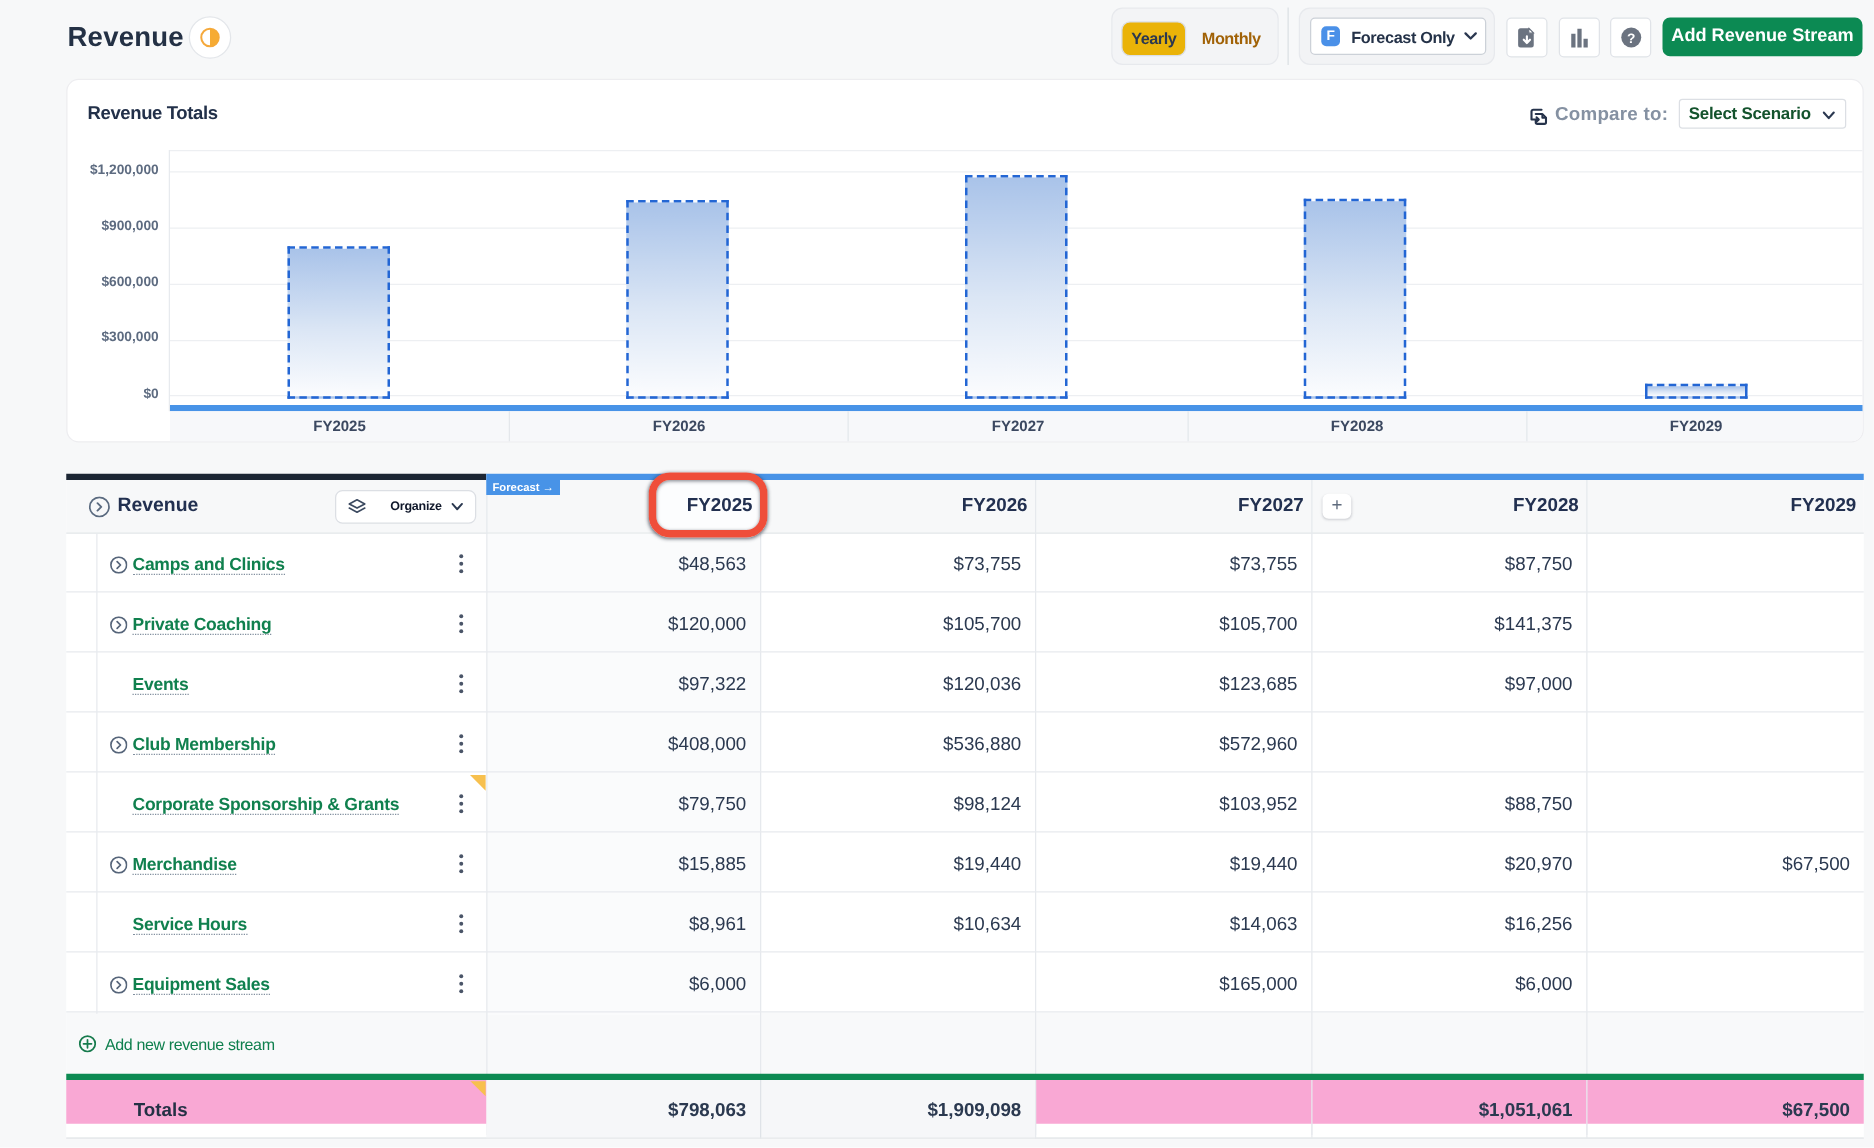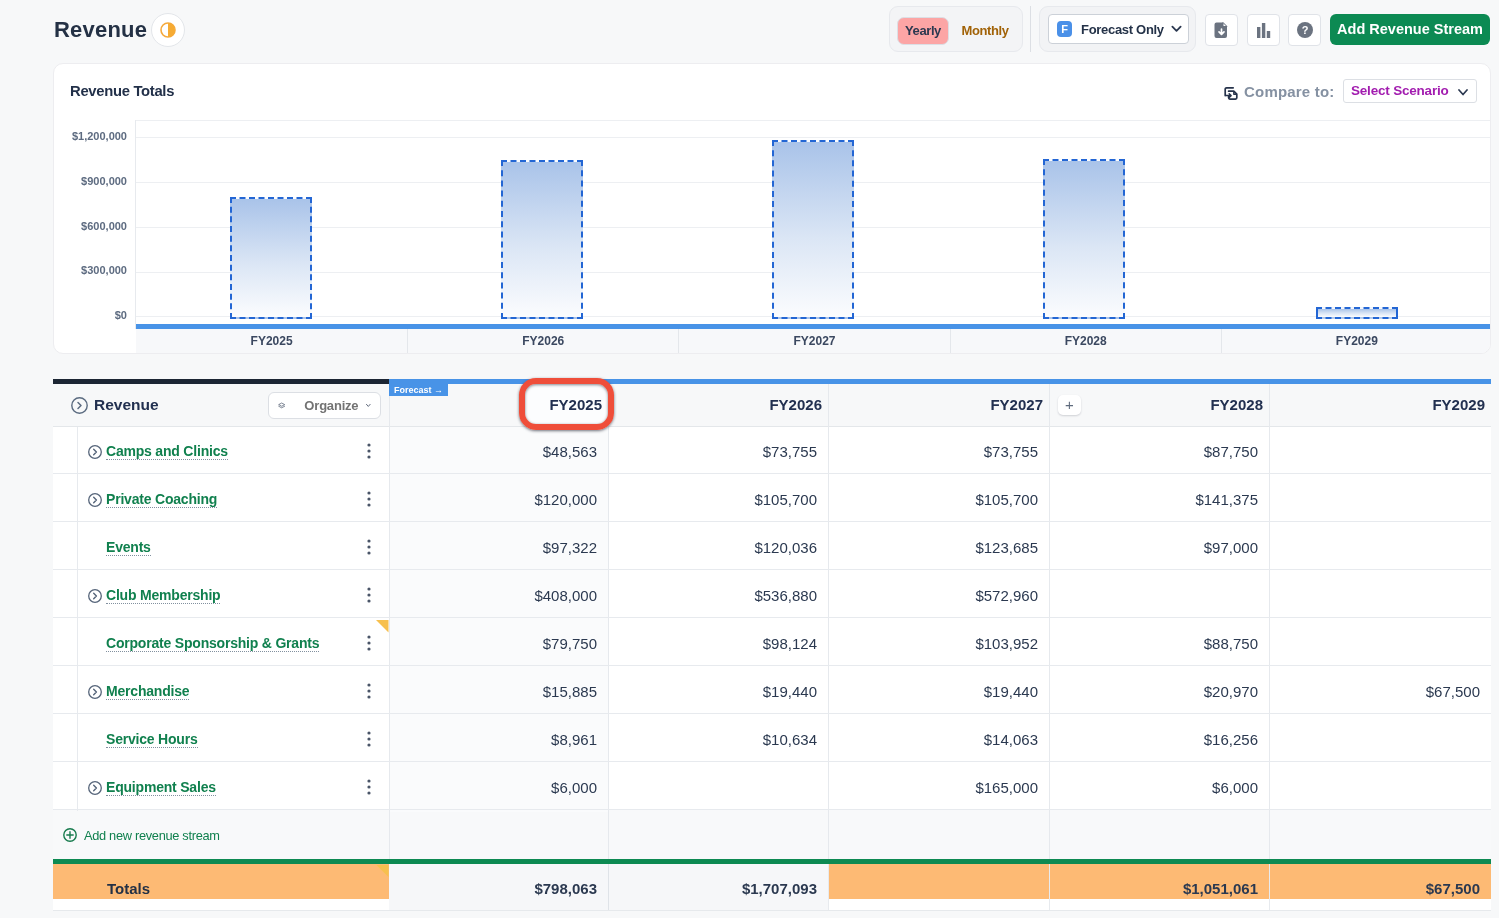--- a/index.html
+++ b/index.html
@@ -10,77 +10,77 @@
   position:relative;
   overflow:hidden;
   color:#243145;
 }
 .abs { position:absolute; }
 
 
 .pg-title { left:54px; top:17px; font-size:22px; font-weight:bold; color:#243145; letter-spacing:.2px; }
 .badge-circ { left:151px; top:13px; width:34px; height:34px; border-radius:50%; background:#fff; border:1px solid #e3e6ea; }
 .seg { left:889px; top:6px; width:134px; height:46px; border-radius:9px; background:#f3f4f6; border:1px solid #e7e9ed; }
-.seg-chip { left:7px; top:10px; width:52px; height:28px; background:#fca5a5; border:1px solid #dcdfe5; border-radius:7px;
+.seg-chip { left:7px; top:10px; width:52px; height:28px; background:#eab308; border:1px solid #dcdfe5; border-radius:7px;
   font-size:13px; letter-spacing:-0.4px; font-weight:bold; color:#2b3850; text-align:center; line-height:26px; }
 .seg-lbl { left:59px; top:10px; width:72px; height:28px; font-size:13px; letter-spacing:-0.4px; font-weight:bold; color:#a16207; text-align:center; line-height:28px; }
 .vdiv { left:1030px; top:6px; width:1px; height:46px; background:#dcdfe4; }
 .fc-wrap { left:1039px; top:6px; width:157px; height:46px; border-radius:9px; background:#f2f3f5; border:1px solid #e7e9ed; }
 .fc-inner { left:8px; top:7px; width:141px; height:30px; background:#fff; border:1px solid #ccd1d8; border-radius:4px;
   display:flex; align-items:center; padding:0 8px; white-space:nowrap; }
 .fbadge { width:15px; height:16px; background:#4a90e8; border-radius:4px; color:#fff; font-size:11px; font-weight:bold;
   text-align:center; line-height:16px; flex:0 0 auto; }
 .fc-txt { font-size:13px; font-weight:bold; color:#243248; margin-left:9px; letter-spacing:-0.3px; }
 .icon-btn { width:33px; height:32px; background:#fff; border:1px solid #e0e3e8; border-radius:4px; top:14px;
   display:flex; align-items:center; justify-content:center; }
 .green-btn { left:1330px; top:14px; width:160px; height:31px; background:#0c8a53; border-radius:6px;
   color:#fff; font-size:14.5px; font-weight:bold; text-align:center; line-height:31px; }
 
 
 .card { left:53px; top:63px; width:1438px; height:291px; background:#fff; border-radius:10px;
   border:1px solid #ededf0; overflow:hidden; }
 .card-title { left:16px; top:19px; font-size:14.8px; font-weight:bold; color:#223049; letter-spacing:-0.3px; }
 .cmp-lbl { left:1190px; top:19px; font-size:15px; font-weight:bold; color:#8591a2; letter-spacing:0.2px; }
 .sel-box { left:1289px; top:15px; width:134px; height:24px; background:#fff; border:1px solid #dcdfe4; border-radius:3px;
-  font-size:13.5px; font-weight:bold; color:#a21caf; line-height:22px; padding-left:7px; letter-spacing:-0.2px; }
+  font-size:13.5px; font-weight:bold; color:#14532d; line-height:22px; padding-left:7px; letter-spacing:-0.2px; }
 .gline { left:82px; width:1356px; height:1px; background:#edeff2; }
 .ylab { left:0; width:73px; text-align:right; font-size:11px; font-weight:bold; color:#5d6b80; }
 .axis { left:82px; top:260px; width:1356px; height:5px; background:#4893e7; }
 .bar { width:82px; border:2px dashed #2366d4; background:linear-gradient(#a9c3e9, #dbe6f5 55%, #fbfcfe); }
 .cfoot { left:82px; top:265px; width:1356px; height:26px; background:#f7f8fa; display:flex; }
 .cfoot div { width:271.2px; text-align:center; font-size:12px; font-weight:bold; color:#3b4860; padding-top:4.5px; }
 .cfoot div + div { border-left:1px solid #e4e7eb; }
 
 
 .tbl { left:53px; top:379px; width:1438px; height:532px; background:#fff; border-bottom:1px solid #e7e9ec; }
 .bar-dark { left:0; top:0; width:336px; height:5px; background:#1c2634; }
 .bar-blue { left:336px; top:0; width:1102px; height:5px; background:#4893e7; }
 .fc-tag { left:336px; top:5px; height:12px; background:#4893e7; color:#fff; font-size:9px; font-weight:bold;
   line-height:12px; padding:0 5px; }
 .thead { left:0; top:5px; width:1438px; height:43px; background:#f7f8f9; border-bottom:1px solid #e4e7ea; }
 .hcell { top:5px; height:42px; line-height:42px; font-size:15px; font-weight:bold; color:#223050; text-align:right; padding-right:6px; }
 .h-rev { left:41px; top:5px; height:42px; line-height:42px; font-size:15.5px; font-weight:bold; color:#223050; }
 .org-btn { left:215px; top:13px; width:113px; height:27px; background:#fff; border:1px solid #dcdfe4; border-radius:6px;
   display:flex; align-items:center; padding:0 9px; }
-.org-txt { font-size:13px; font-weight:bold; color:#737373; margin-left:19px; letter-spacing:-0.2px; }
+.org-txt { font-size:10px; font-weight:bold; color:#0f172a; margin-left:19px; letter-spacing:-0.2px; }
 .plus-btn { left:1005px; top:16px; width:23px; height:20px; background:#fff; border-radius:5px;
   box-shadow:0 1px 2px rgba(20,30,50,.18); color:#5f6b7d; font-size:15px; text-align:center; line-height:19px; }
 .red-ring { left:466px; top:-1px; width:95px; height:52px; border:6.5px solid #ef4e3a; border-radius:17px;
   box-shadow:0 1px 3px rgba(35,40,55,.65), inset 0 1px 3px rgba(35,40,55,.55); }
 .row { left:0; width:1438px; height:48px; border-bottom:1px solid #e7eaee; }
 .gutline { left:24px; top:48px; width:1px; height:384px; background:#e7eaee; }
 .colline { top:5px; width:1px; height:524px; background:#e6e9ed; }
 .col-tint { left:337px; top:48px; width:219px; height:385px; background:#fafbfc; }
 .sname { top:0; height:47px; line-height:51px; font-size:14px; font-weight:bold; color:#10804e; left:53px; letter-spacing:-0.2px; }
 .sname span { border-bottom:1px dotted #82909f; padding-bottom:0px; }
 .val { top:0; height:47px; line-height:51px; font-size:15px; color:#2b3950; text-align:right; padding-right:11px; }
 .addrow { left:0; width:1438px; height:49px; }
 .add-txt { left:31px; top:0; height:49px; line-height:52px; font-size:12.8px; color:#10804e; letter-spacing:-0.3px; }
 .gbar { left:0; top:480px; width:1438px; height:5px; background:#0d8a52; }
-.trow { left:0; top:485px; width:1438px; height:35px; background:#fdba74; }
+.trow { left:0; top:485px; width:1438px; height:35px; background:#f9a8d4; }
 .tri { width:12.5px; height:12.5px; background:#f7c04e; clip-path:polygon(0 0, 100% 0, 100% 100%); }
 </style>
 </head>
 <body>
 
 <div class="abs pg-title">Revenue</div>
 <div class="abs badge-circ">
   <svg width="32" height="32" viewBox="0 0 32 32" style="position:absolute;left:0;top:0">
     <circle cx="16" cy="16" r="7" fill="none" stroke="#f5a93c" stroke-width="1.6"></circle>
     <path d="M16 9 A7 7 0 0 1 16 23 Z" fill="#f6ab33"></path>
@@ -335,21 +335,21 @@
   <div class="abs gbar"></div>
   <div class="abs trow">
     <div class="abs" style="left:336px;top:0;width:219px;height:47px;background:#f6f7f9"></div>
     <div class="abs" style="left:555px;top:0;width:220px;height:47px;background:#f6f7f9"></div>
     <div class="abs" style="left:555px;top:0;width:1px;height:47px;background:#dfe3e8"></div>
     <div class="abs" style="left:775px;top:0;width:1px;height:47px;background:#e7eaee"></div>
     <div class="abs" style="left:996px;top:0;width:1px;height:47px;background:#e7eaee"></div>
     <div class="abs" style="left:1216px;top:0;width:1px;height:47px;background:#e7eaee"></div>
     <div class="abs" style="left:54px;height:44px;line-height:49px;font-size:15px;font-weight:bold;color:#243145">Totals</div>
     <div class="abs val" style="left:336px;width:219px;height:44px;line-height:49px;font-weight:bold">$798,063</div>
-    <div class="abs val" style="left:555px;width:220px;height:44px;line-height:49px;font-weight:bold">$1,707,093</div>
+    <div class="abs val" style="left:555px;width:220px;height:44px;line-height:49px;font-weight:bold">$1,909,098</div>
     <div class="abs val" style="left:996px;width:220px;height:44px;line-height:49px;font-weight:bold">$1,051,061</div>
     <div class="abs val" style="left:1216px;width:222px;height:44px;line-height:49px;font-weight:bold">$67,500</div>
   </div>
   <div class="abs tri" style="left:323px;top:485.5px"></div>
   <div class="abs" style="left:0;top:531px;width:1438px;height:1px;background:#e6e9ec"></div>
 
   <div class="abs red-ring"></div>
 </div>
 
 </body></html>

